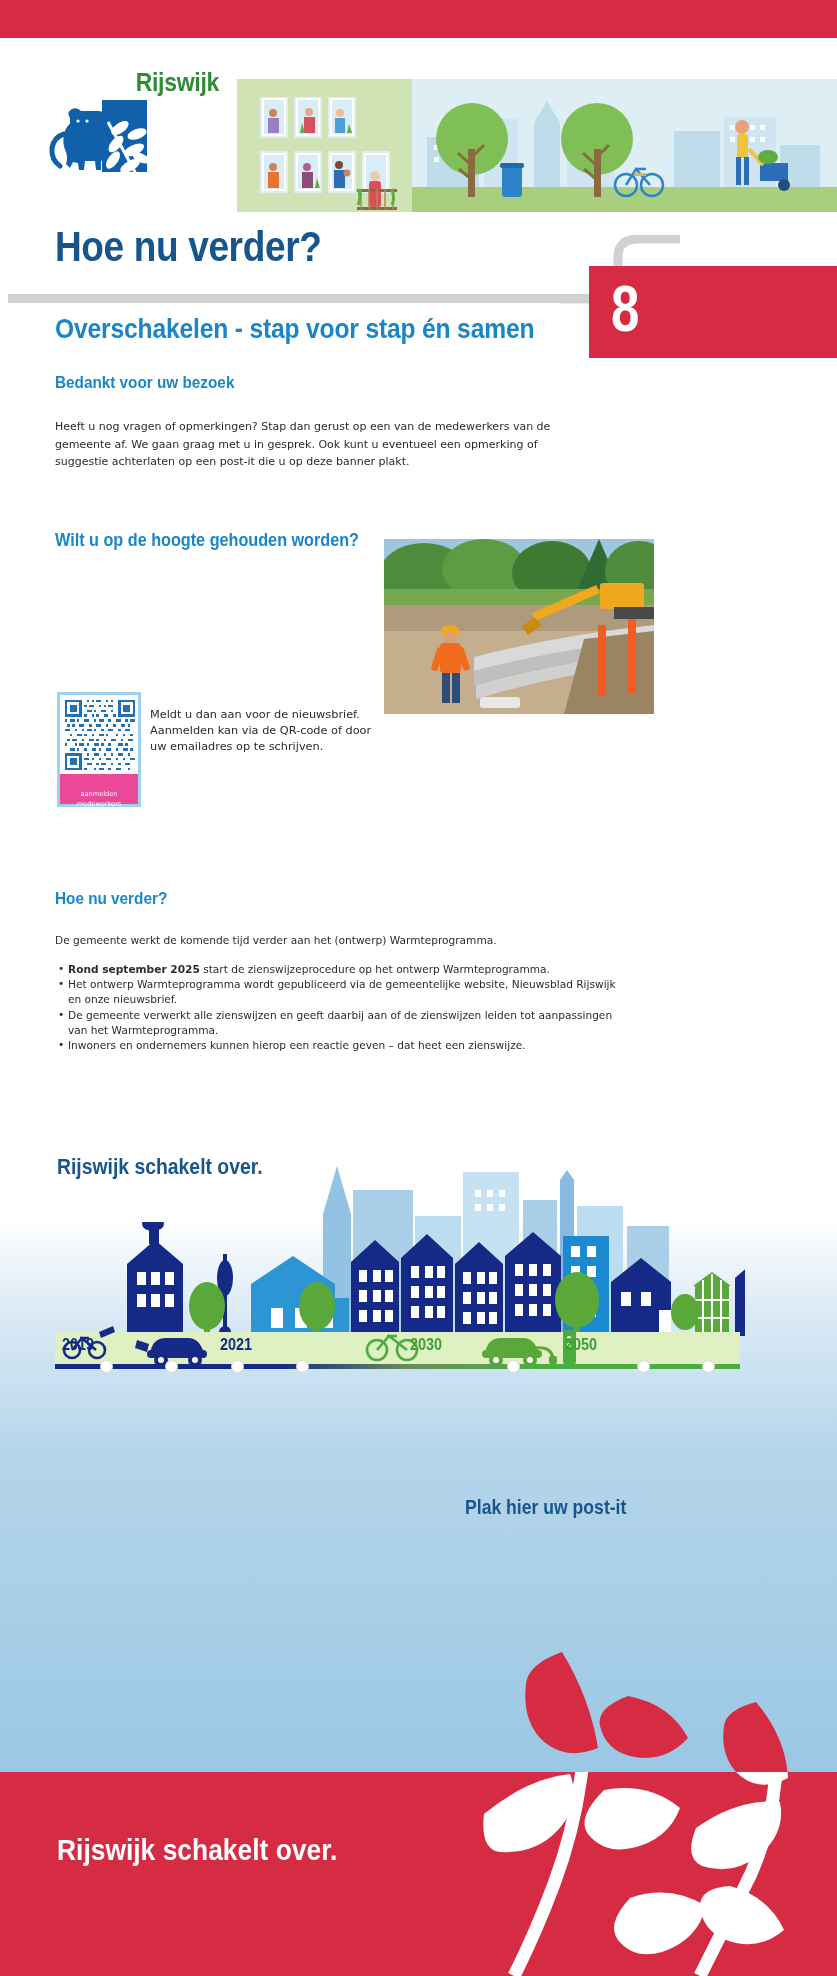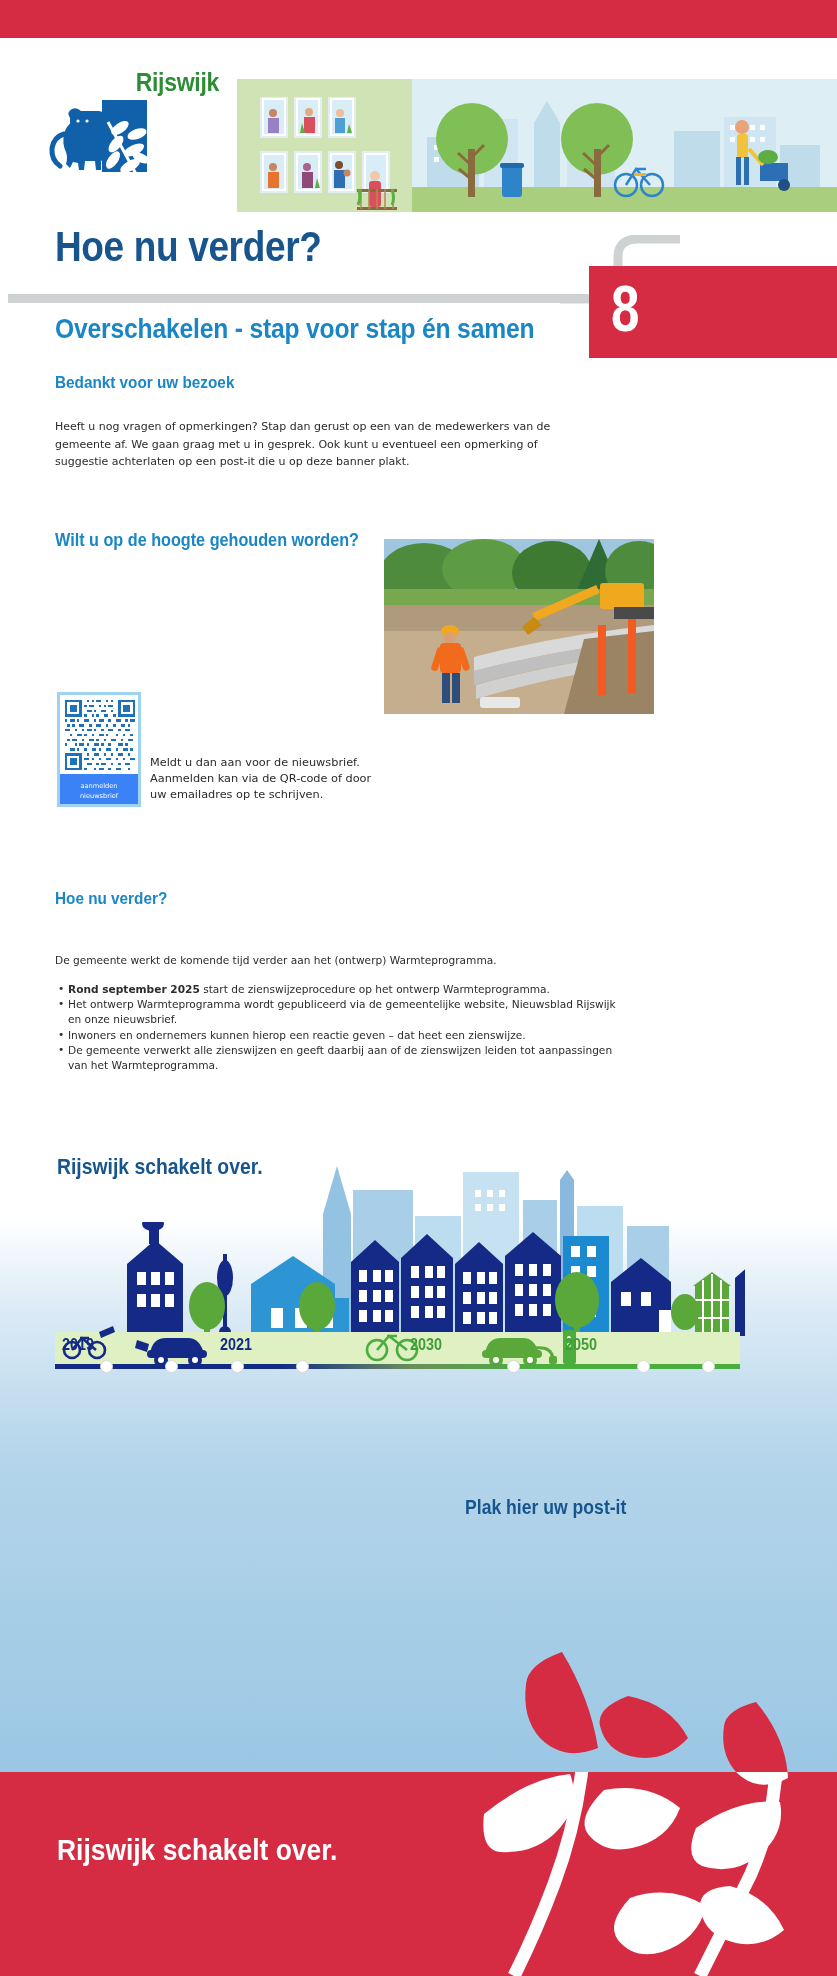--- a/index.html
+++ b/index.html
@@ -93,47 +93,47 @@
   }
 
   .body-text {
     position: absolute;
     font-family: "DejaVu Sans", sans-serif;
     font-size: 11px; line-height: 17.6px; color: #2b2b2b;
   }
   .body-sm {
     position: absolute;
     font-family: "DejaVu Sans", sans-serif;
-    font-size: 10.6px; line-height: 15.2px; color: #2b2b2b; margin-top: 20px;
+    font-size: 10.6px; line-height: 15.2px; color: #2b2b2b;
   }
   .body-sm b, .body-text b { font-weight: bold; }
   ul.blist { list-style: none; }
   ul.blist li {
     position: relative; padding-left: 11px; margin-bottom: 0px;
   }
   ul.blist li:before {
     content: "\2022"; position: absolute; left: 1px; top: -1px; color: #2b2b2b;
   }
 
   
   .qr-box {
     position: absolute; left: 57px; top: 692px; width: 84px; height: 115px;
     background: #ffffff; border: 3px solid #9dd3ef;
   }
   .qr-img { position: absolute; left: 5px; top: 5px; width: 70px; height: 70px; }
   .qr-cap {
     position: absolute; left: 0px; bottom: 0px; width: 78px; height: 30px;
-    background: #3b82f6; color: #ffffff;
+    background: #ec4899; color: #ffffff;
     font-family: "DejaVu Sans", sans-serif; font-size: 6.6px;
-    text-align: center; line-height: 10px; padding-top: 7px;
+    text-align: center; line-height: 10px; padding-top: 15px;
   }
   .qr-note {
     position: absolute; left: 150px; top: 707px;
     font-family: "DejaVu Sans", sans-serif; font-size: 11.3px;
-    line-height: 16px; color: #2b2b2b; margin-top: 48px;
+    line-height: 16px; color: #2b2b2b;
   }
 
   
   .photo {
     position: absolute; left: 384px; top: 539px; width: 270px; height: 175px;
     overflow: hidden; background: #6f93ab;
   }
 
   
   .tl-wrap { position: absolute; left: 0px; top: 1126px; width: 837px; height: 330px; }
@@ -488,21 +488,21 @@
         <rect x="8" y="28" width="1" height="1"></rect>
           <rect x="12" y="28" width="1" height="1"></rect>
         <rect x="14" y="28" width="2" height="1"></rect>
           <rect x="18" y="28" width="1" height="1"></rect>
         <rect x="21" y="28" width="2" height="1"></rect>
           <rect x="26" y="28" width="1" height="1"></rect>
       </g>
     </svg>
     <div class="qr-cap">
       <div>aanmelden</div>
-      <div>nieuwsbrief</div>
+      <div>medewerkers</div>
     </div>
   </div>
 
   <div class="qr-note" style="width:230px;">Meldt u dan aan voor de nieuwsbrief. Aanmelden kan via de QR-code of door uw emailadres op te schrijven.</div>
 
   <div class="photo">
     <svg viewBox="0 0 270 175" style="width:270px;height:175px">
       <rect width="270" height="175" fill="#b9d7e8"></rect>
       <rect y="0" width="270" height="52" fill="#9fc6de"></rect>
       <ellipse cx="40" cy="38" rx="46" ry="34" fill="#4e8b3c"></ellipse>
@@ -547,24 +547,24 @@
   <div class="h3" style="left:55px; top:889px; font-size:17px; transform:scaleX(0.9);">Hoe nu verder?</div>
   <div class="body-sm" style="left:55px; top:933px; width:570px;">De gemeente werkt de komende tijd verder aan het (ontwerp) Warmteprogramma.</div>
   <ul class="blist body-sm" style="left:57px; top:962px; width:560px;">
     <li>
       <b>Rond september 2025</b><span> start de zienswijzeprocedure op het ontwerp Warmteprogramma.</span>
     </li>
     <li>
       <span>Het ontwerp Warmteprogramma wordt gepubliceerd via de gemeentelijke website, Nieuwsblad Rijswijk en onze nieuwsbrief.</span>
     </li>
     <li>
-      <span>Inwoners en ondernemers kunnen hierop een reactie geven – dat heet een zienswijze.</span>
+      <span>De gemeente verwerkt alle zienswijzen en geeft daarbij aan of de zienswijzen leiden tot aanpassingen van het Warmteprogramma.</span>
     </li>
     <li>
-      <span>De gemeente verwerkt alle zienswijzen en geeft daarbij aan of de zienswijzen leiden tot aanpassingen van het Warmteprogramma.</span>
+      <span>Inwoners en ondernemers kunnen hierop een reactie geven – dat heet een zienswijze.</span>
     </li>
   </ul>
 
   <div class="tl-wrap">
     <div class="tl-sky"></div>
 
     <svg style="position:absolute;left:55px;top:30px;width:690px;height:180px" viewBox="0 0 690 180">
       <polygon points="268,180 268,58 282,10 296,58 296,180" fill="#94c2e2"></polygon>
       <rect x="298" y="34" width="60" height="146" fill="#a9cfe8"></rect>
       <rect x="360" y="60" width="46" height="120" fill="#bcdcf0"></rect>

